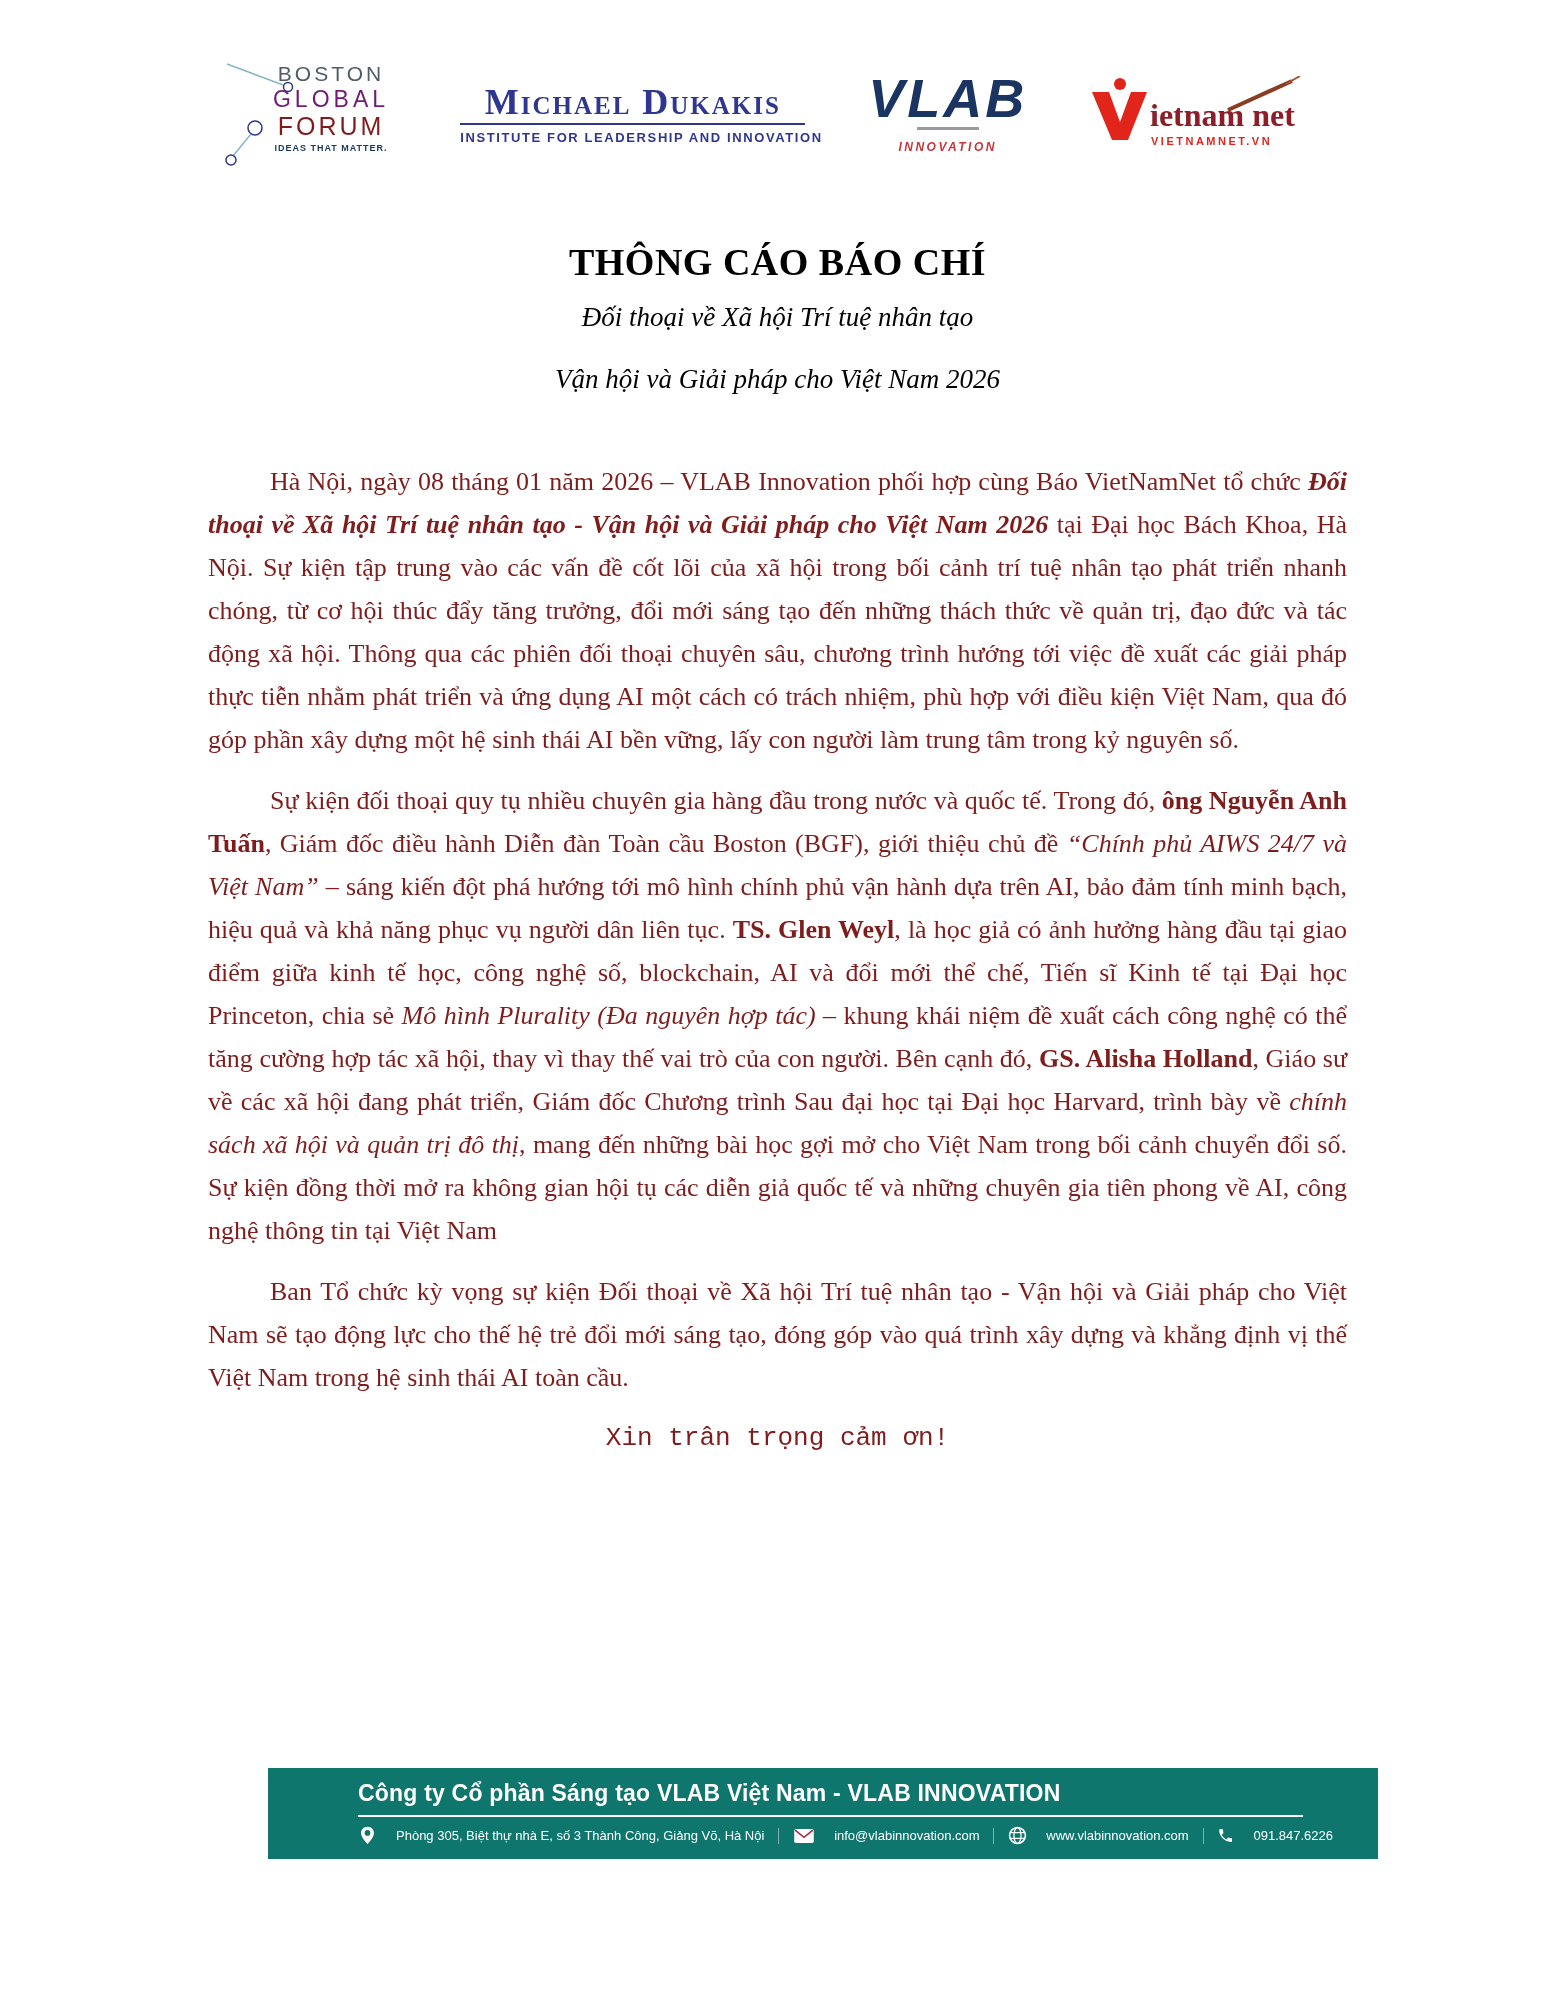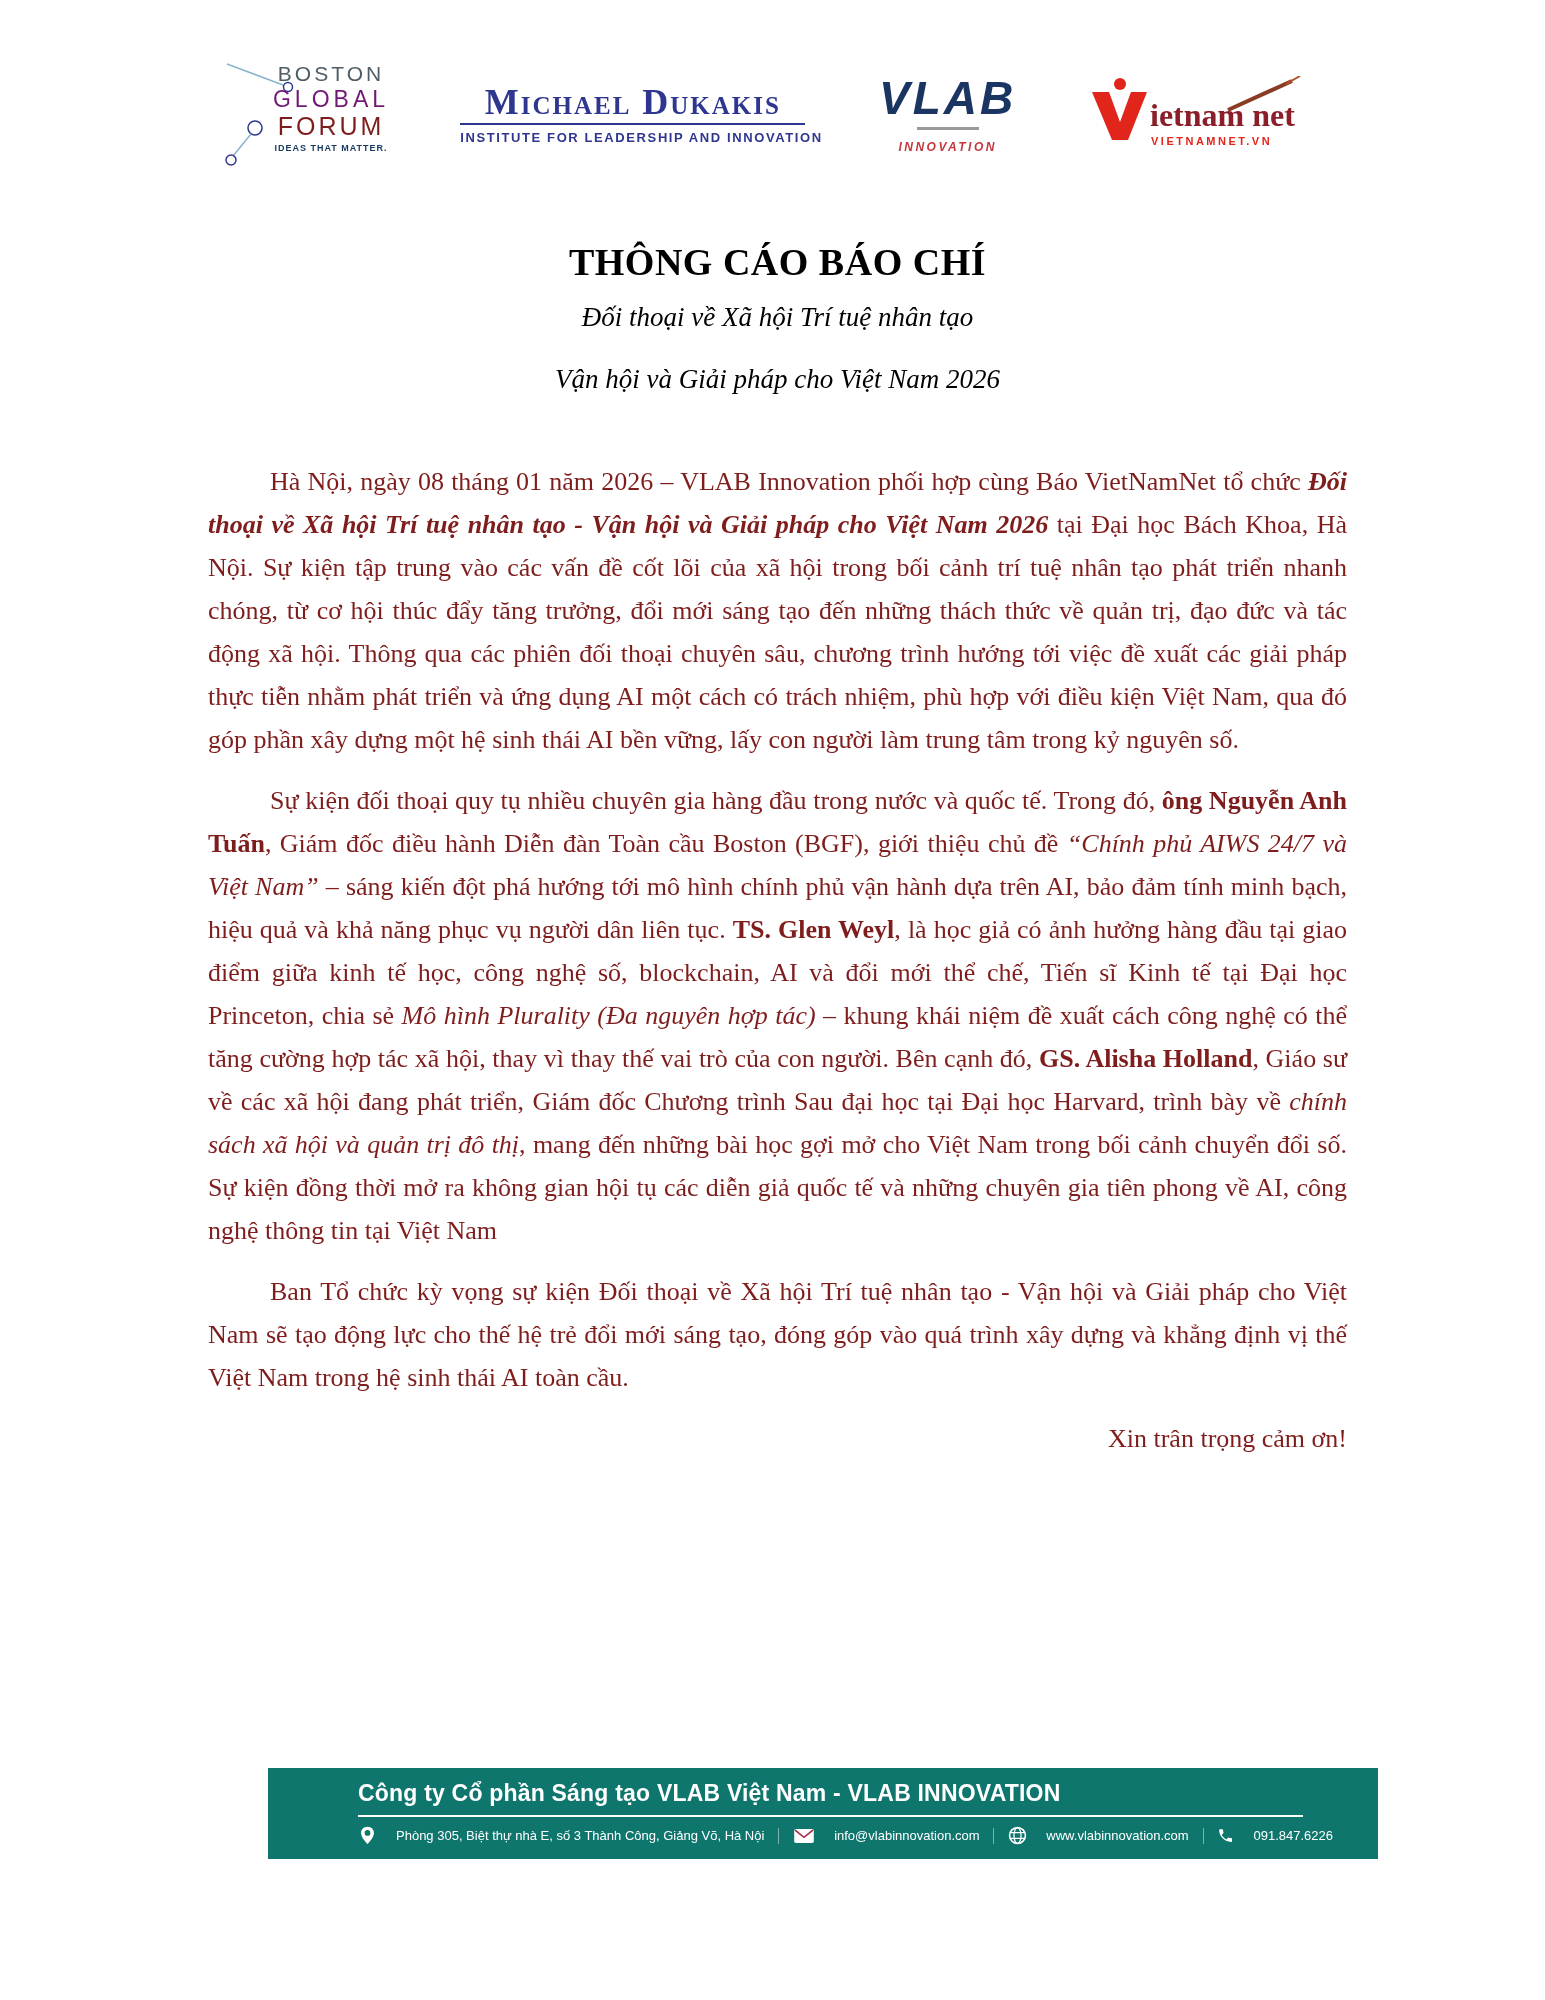--- a/index.html
+++ b/index.html
@@ -29,21 +29,21 @@
     font-size:36px; font-weight:700; color:#2e3690; letter-spacing:2px; line-height:38px;
   }
   .md-rule { border-top:2.5px solid #2e3690; margin-top:2px; }
   .md-sub {
     font-family:"Liberation Sans",sans-serif; font-size:13px; font-weight:700;
     color:#2e3690; letter-spacing:1.6px; margin-top:5px; white-space:nowrap;
   }
 
   .logo-vlab { width:170px; font-family:"Liberation Sans",sans-serif; text-align:center; }
   .vlab-name {
-    font-size:46px; font-weight:900; font-style:italic; color:#1b3563;
+    font-size:54px; font-weight:900; font-style:italic; color:#1b3563;
     letter-spacing:3px; line-height:50px;
   }
   .vlab-row { display:flex; align-items:center; justify-content:flex-end; gap:10px; margin-top:4px;flex-direction:column; }
   .vlab-line { width:62px; height:3px; background:#9a9a9a; }
   .vlab-sub { font-size:12px; font-weight:800; font-style:italic; color:#c4373c; letter-spacing:2.5px; }
 
   .logo-vnn { width:215px; height:75px; }
 
   
   .doc { position:absolute; left:208px; top:0; width:1139px; }
@@ -56,21 +56,21 @@
   }
   .subtitle.s1 { margin-top:16px; }
   .subtitle.s2 { margin-top:28px; }
   .para {
     font-size:26px; line-height:43px; text-align:justify; color:#7f1d1d; margin-bottom:18px;
   }
   .para.first { margin-top:64px; }
   .para.indent { text-indent:62px; }
   .para .b { font-weight:bold; }
   .para .i { font-style:italic; }
-  .closing { text-align:right; margin-top:8px; }
+  .closing { text-align:center; margin-top:8px;font-family:Liberation Mono, monospace; }
 
   
   .footer {
     position:absolute; left:268px; top:1768px; width:1110px; height:91px;
     background:#0f766e; color:#fff; font-family:"Liberation Sans",sans-serif;
     padding:12px 40px 0 90px;
   }
   .f-company { font-size:23px; font-weight:700; letter-spacing:.2px; }
   .f-rule { height:2px; background:#fdfdfd; width:945px; margin:8px 0 9px; }
   .f-contacts { display:flex; align-items:center; justify-content:space-between; width:975px; font-size:13px; }

